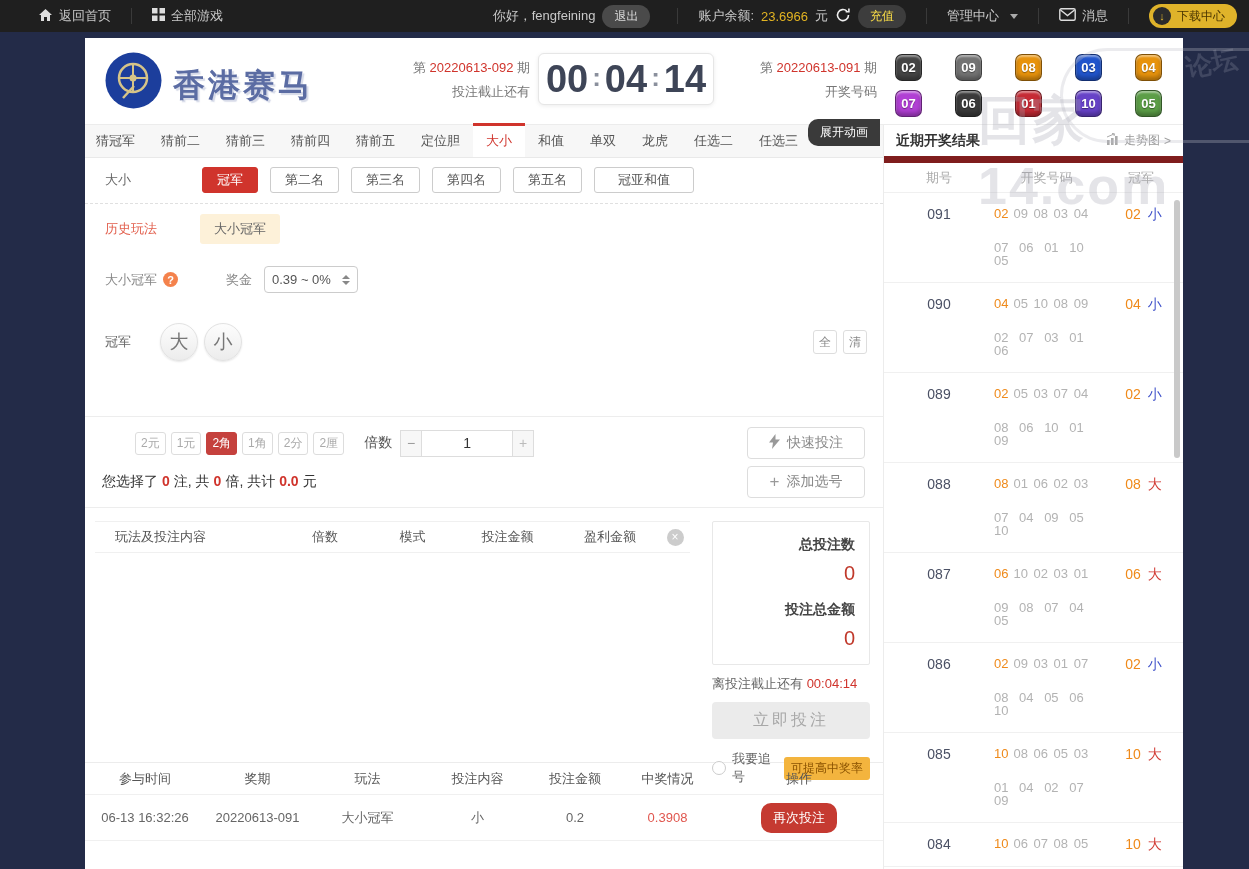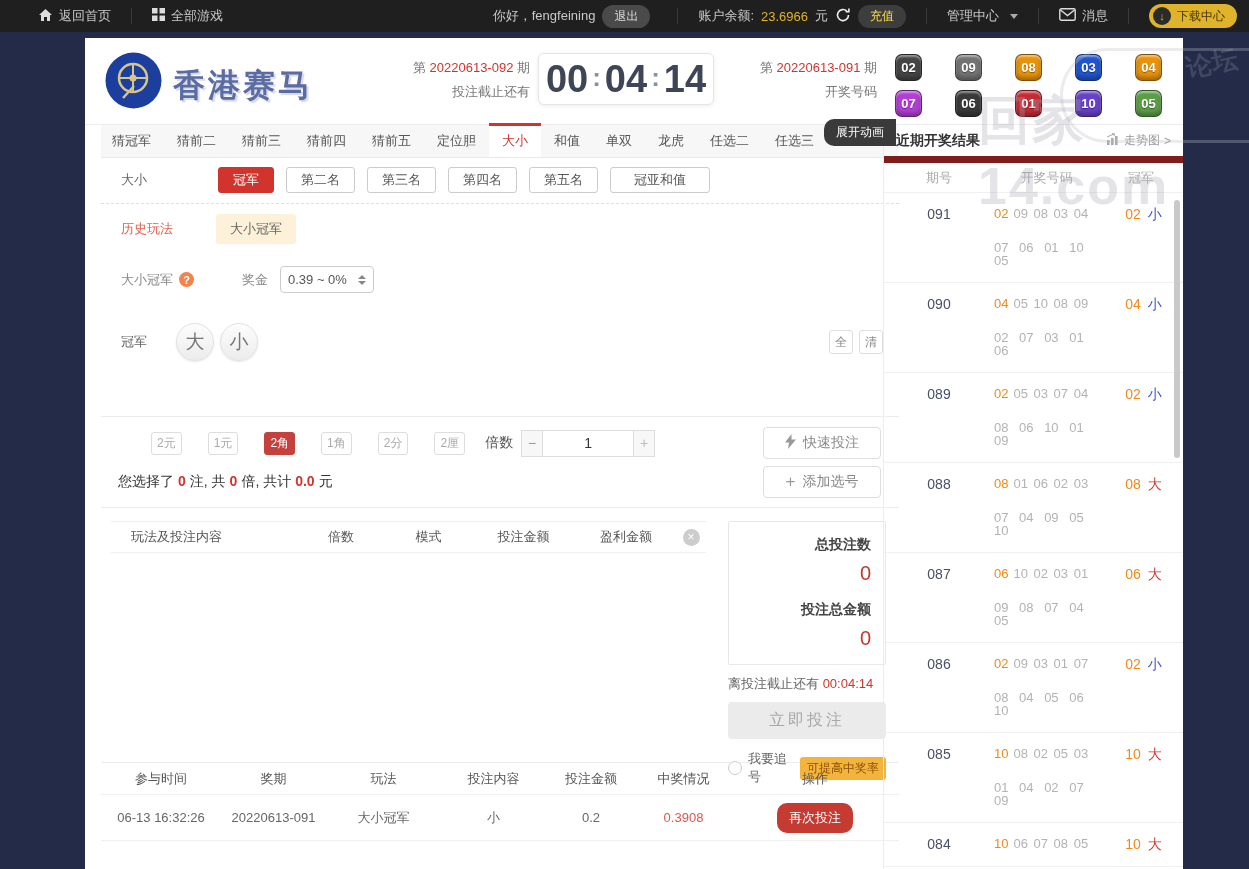--- a/index.html
+++ b/index.html
@@ -43,21 +43,21 @@
                display:flex; align-items:center; justify-content:center; font-size:38px; font-weight:bold; color:#3e4557; }
   .countdown .col { color:#8a8f9c; font-size:26px; margin:0 4px 4px; }
   .balls { position:absolute; left:810px; top:16px; display:grid; grid-template-columns:repeat(5,27px);
            column-gap:33px; row-gap:9px; }
   .ball { width:27px; height:27px; border-radius:7px; display:flex; align-items:center; justify-content:center;
           color:#fff; font-size:13px; font-weight:bold; border:1px solid rgba(0,0,0,0.45);
           box-shadow:inset 0 2px 2px rgba(255,255,255,0.45), inset 0 -3px 4px rgba(0,0,0,0.3);
           text-shadow:0 1px 1px rgba(0,0,0,0.4); }
 
   
-  .main { position:absolute; left:16px; top:87px; width:798px; height:744px; }
+  .main { position:absolute; left:0; top:87px; width:798px; height:744px; }
   .nav-row { position:relative; height:33px; background:#f7f7f7; border-bottom:1px solid #e9e9e9;
              display:flex; align-items:stretch; padding-left:0; }
   .nav-item { display:flex; align-items:center; padding:0 13px; font-size:13px; color:#555; cursor:pointer; position:relative; }
   .nav-item:first-child { padding-left:11px; }
   .nav-item.active { background:#fff; color:#d0342c; }
   .nav-item.active::before { content:""; position:absolute; left:0; right:0; top:-2px; height:3px; background:#d0342c; }
   .expand-btn { position:absolute; right:3px; top:-6px; background:#3a3a3a; color:#fff; font-size:12px;
                 padding:5px 12px; border-radius:10px 0 0 10px; cursor:pointer; z-index:3; }
 
   .pos-row { display:flex; align-items:center; padding:9px 0 10px 20px; border-bottom:1px dashed #e0e0e0; }
@@ -88,21 +88,21 @@
   .opt-circle { width:38px; height:38px; border-radius:50%; background:linear-gradient(#fdfdfd,#ececec);
                 border:1px solid #e2e2e2; box-shadow:0 1px 2px rgba(0,0,0,0.1); color:#777; font-size:19px;
                 display:flex; align-items:center; justify-content:center; cursor:pointer; }
   .mini-btns { margin-left:auto; margin-right:16px; display:flex; gap:6px; }
   .mini-btn { width:24px; height:24px; border:1px solid #ddd; border-radius:3px; background:#fff; color:#888;
               font-size:12px; display:flex; align-items:center; justify-content:center; cursor:pointer; }
 
   .spacer { height:55px; }
 
   .units-row { border-top:1px solid #ededed; display:flex; align-items:center; padding:10px 0 0 15px; }
-  .units { display:flex; gap:26px;padding-left:35px; }
+  .units { display:flex; gap:5px;padding-left:35px; }
   .unit-btn { min-width:30px; height:23px; padding:0 5px; border:1px solid #ddd; border-radius:3px; background:#fff;
               color:#aaa; font-size:12px; display:flex; align-items:center; justify-content:center; cursor:pointer; }
   .unit-btn.active { background:#c5413d; border-color:#c5413d; color:#fff; }
   .mult-label { margin-left:20px; font-size:14px; color:#555; }
   .stepper { margin-left:8px; display:flex; align-items:center; }
   .step-btn { width:22px; height:27px; border:1px solid #ddd; background:#f7f7f7; color:#999; font-size:14px;
               display:flex; align-items:center; justify-content:center; cursor:pointer; }
   .step-btn.plus { color:#bbb; }
   .step-input { width:90px; height:27px; border:1px solid #ddd; border-left:none; border-right:none;
                 text-align:center; font-size:14px; color:#333; outline:none; }
@@ -526,21 +526,21 @@
       <div class="res-champ">
         <span class="c-num">02</span>
           <span style="color: rgb(63, 81, 201);">小</span>
       </div>
     </div>
     <div class="res-row">
       <div class="res-period">085</div>
       <div class="res-nums">
         <div class="l1">
             <span class="first-num">10</span>
-            <span>08 02 05 03</span>
+            <span>08 06 05 03</span>
           </div>
         <div class="l2">01 04 02 07 09</div>
       </div>
       <div class="res-champ">
         <span class="c-num">10</span>
           <span style="color: rgb(210, 60, 53);">大</span>
       </div>
     </div>
     <div class="res-row">
       <div class="res-period">084</div>

